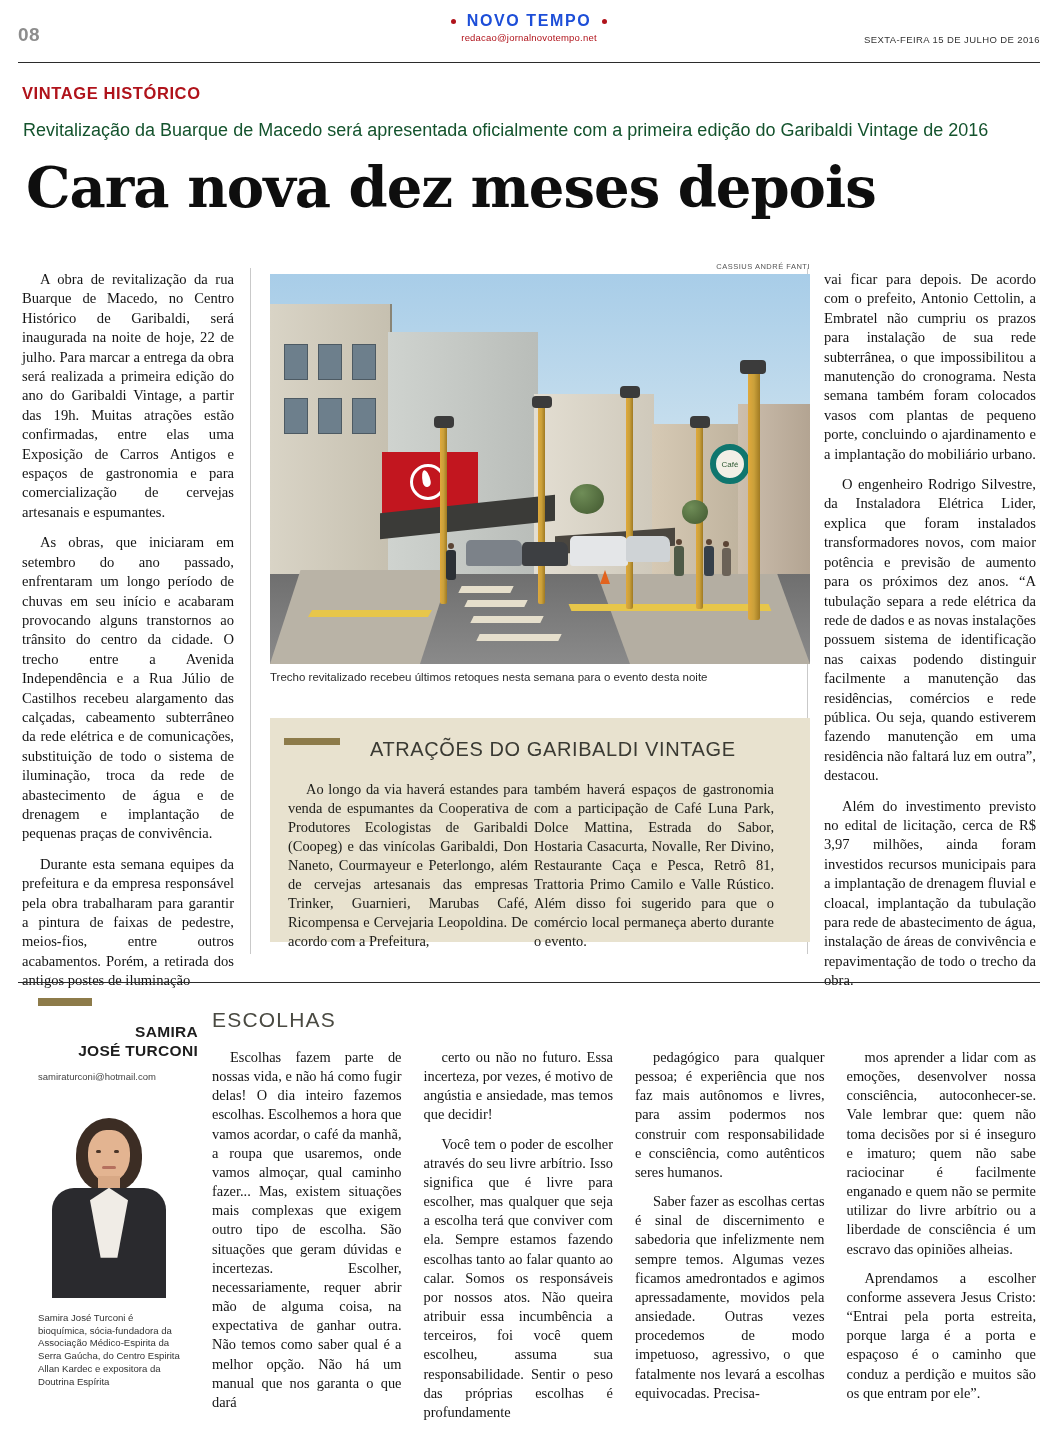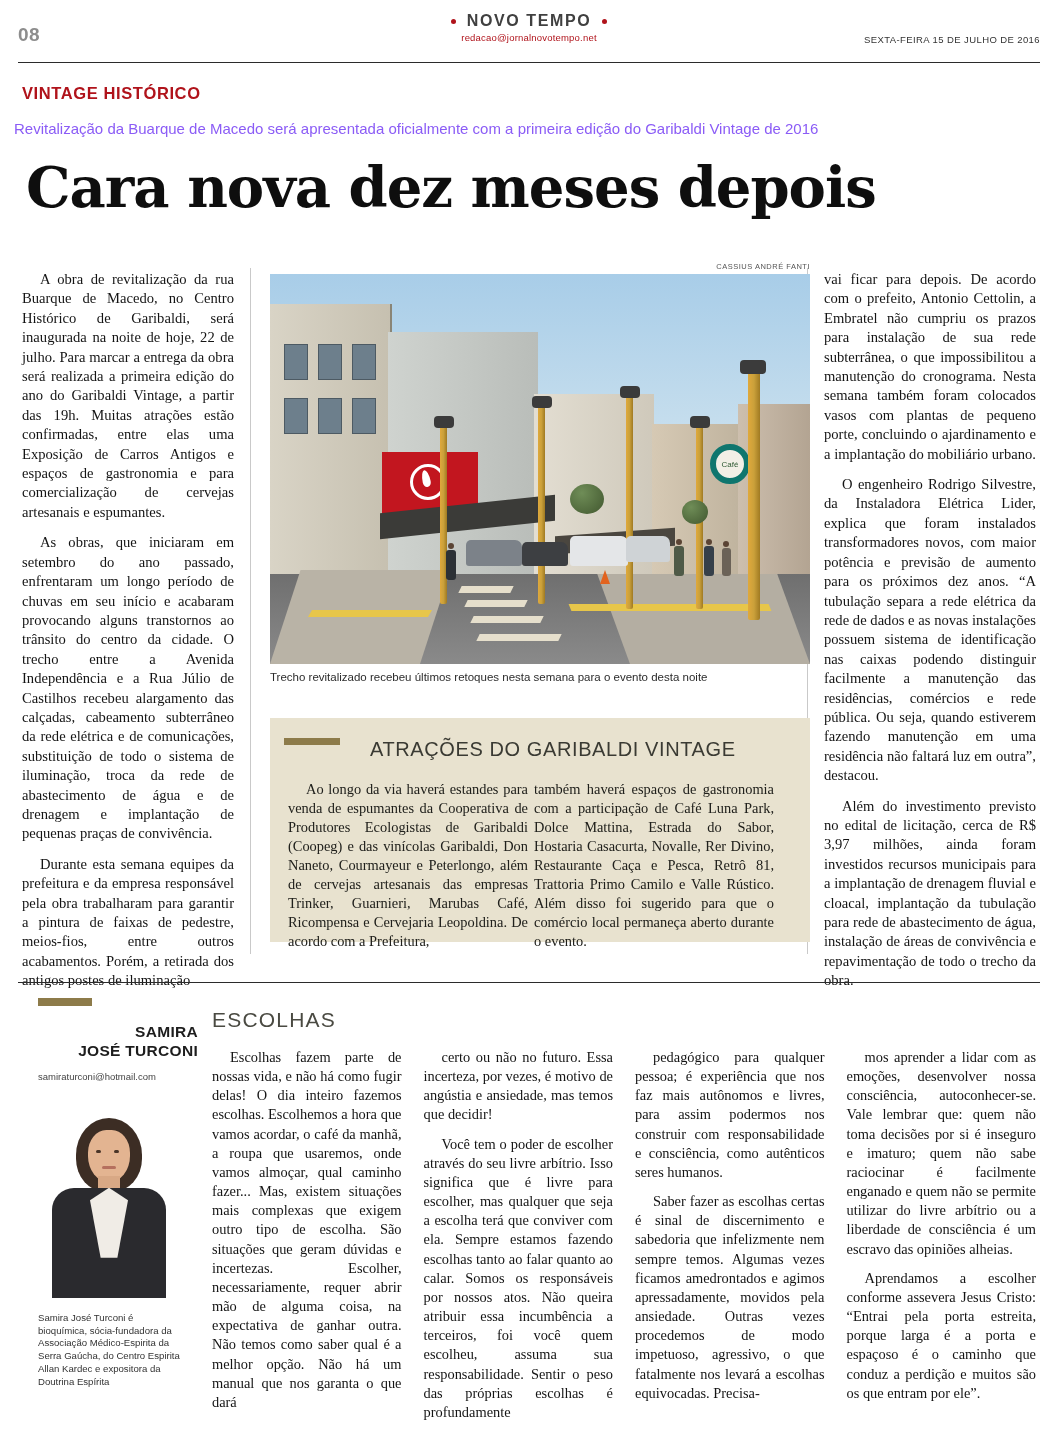--- a/index.html
+++ b/index.html
@@ -44,21 +44,21 @@
     left: 0;
     right: 0;
     top: 0;
     text-align: center;
   }
   .mast-title {
     font-family: "Liberation Sans", sans-serif;
     font-size: 16px;
     font-weight: bold;
     letter-spacing: 1.6px;
-    color: #404040;
+    color: #1d4ed8;
     display: inline-block;
     position: relative;
   }
   .mast-title .dot {
     position: absolute;
     top: 7px;
     width: 5px;
     height: 5px;
     border-radius: 50%;
     background: #b0131b;
@@ -97,25 +97,25 @@
     left: 22px;
     font-family: "Liberation Sans", sans-serif;
     font-size: 16.5px;
     font-weight: bold;
     color: #b0131b;
     letter-spacing: 0.6px;
   }
   .subhead {
     position: absolute;
     top: 120px;
-    left: 14px;
+    left: 23px;
     right: 30px;
     font-family: "Liberation Sans", sans-serif;
-    font-size: 15px;
-    color: #8b5cf6;
+    font-size: 18px;
+    color: #14532d;
   }
   .headline {
     position: absolute;
     top: 158px;
     left: 26px;
     right: 26px;
     font-family: "DejaVu Serif", serif;
     font-weight: bold;
     font-size: 56px;
     line-height: 1.05;

